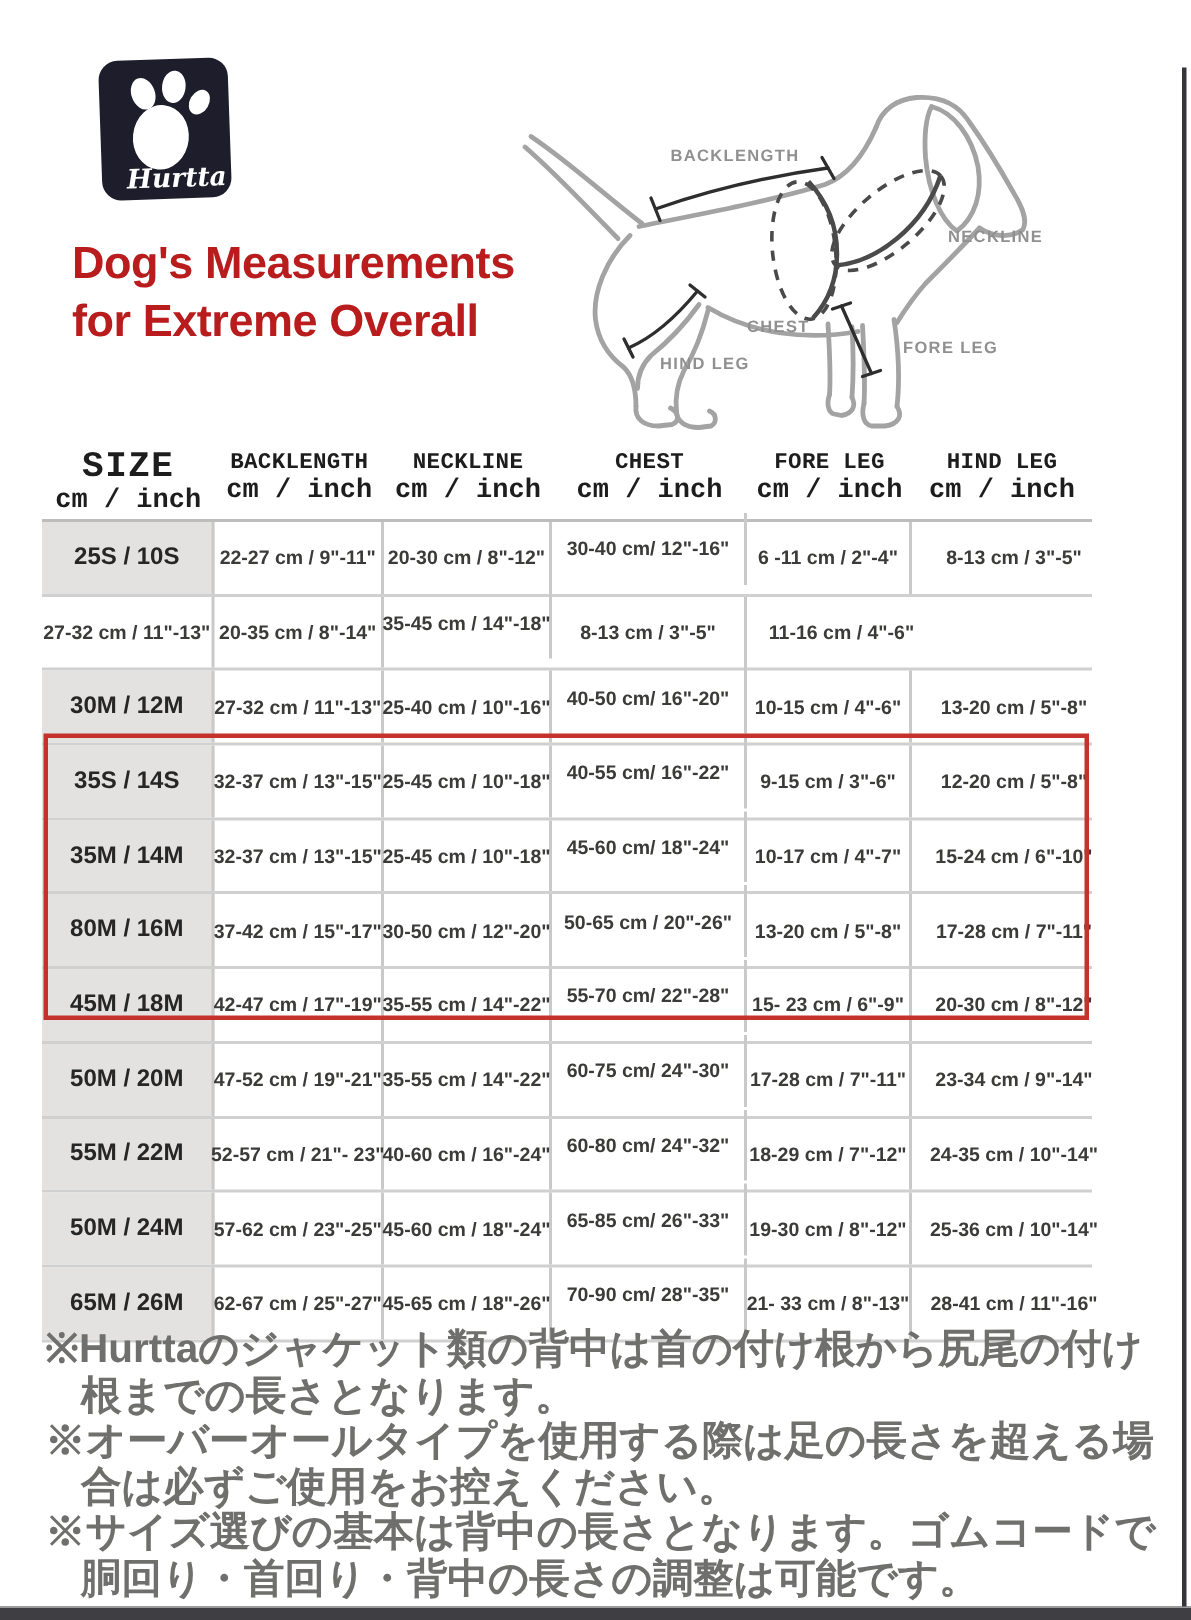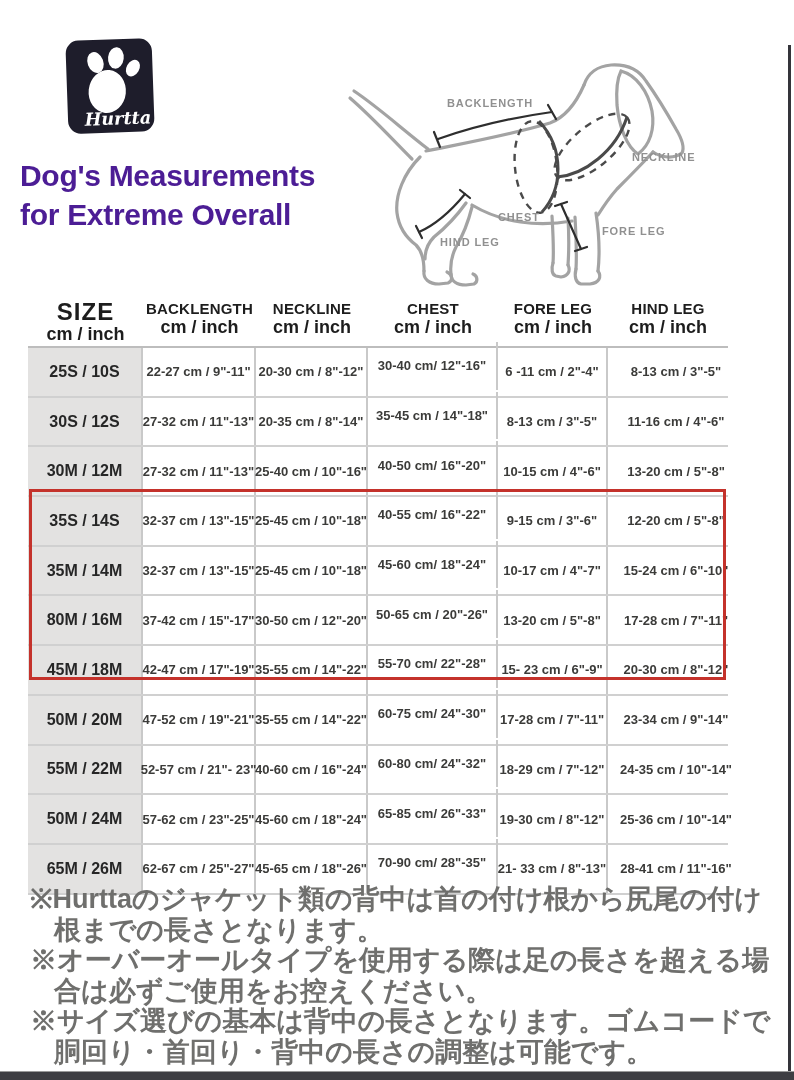--- a/index.html
+++ b/index.html
@@ -3,32 +3,32 @@
 <meta charset="utf-8">
 <style>
   html,body{margin:0;padding:0;}
   .page{position:relative;width:794px;height:1080px;background:#ffffff;overflow:hidden;
         font-family:"Liberation Sans", sans-serif;color:#2a2a2a;}
 
   
   .logo{position:absolute;left:62px;top:37px;width:98px;height:99px;}
 
   
-  .title{position:absolute;left:20px;top:156px;font-size:30px;line-height:39px;
-         font-weight:800;letter-spacing:-0.3px;color:#4c1d95;}
+  .title{position:absolute;left:48px;top:156px;font-size:30px;line-height:39px;
+         font-weight:800;letter-spacing:-0.3px;color:#b91c1c;}
 
   
   .dog{position:absolute;left:340px;top:55px;width:454px;height:250px;}
   .dog text{fill:#909090;font-weight:bold;font-size:11px;letter-spacing:0.9px;
             font-family:"Liberation Sans", sans-serif;}
 
   
   .size-table{position:absolute;left:28px;top:300px;width:700px;}
   .thead{display:grid;grid-template-columns:115px 113px 112px 130px 110px 120px;
-         height:46px;border-bottom:2px solid #bdbdbd;}
+         height:46px;border-bottom:2px solid #bdbdbd;font-family:Liberation Mono, monospace;}
   .th{display:flex;flex-direction:column;align-items:center;justify-content:flex-start;}
   .th .main{font-size:15px;font-weight:700;color:#1d1d1d;letter-spacing:0.2px;}
   .th .sub{font-size:18px;font-weight:700;color:#1d1d1d;margin-top:0px;}
   .th.size-h .main{font-size:24px;letter-spacing:1px;line-height:24px;}
   .tbody{}
   .trow{display:grid;grid-template-columns:115px 113px 112px 130px 110px 120px;
         height:47.7px;border-bottom:2px solid #d0d0d0;}
   .cell{display:flex;align-items:center;justify-content:center;font-size:13px;
         font-weight:600;color:#3b3b39;white-space:nowrap;border-right:2px solid #c9c9c9;}
   .cell:last-child{border-right:none;}
@@ -162,21 +162,20 @@
     <div class="tbody">
         <div class="trow">
           <div class="cell size-cell">25S / 10S</div>
           <div class="cell">22-27 cm / 9"-11"</div>
           <div class="cell">20-30 cm / 8"-12"</div>
           <div class="cell chest-cell">30-40 cm/ 12"-16"</div>
           <div class="cell">6 -11 cm / 2"-4"</div>
           <div class="cell hind-cell">8-13 cm / 3"-5"</div>
         </div>
         <div class="trow">
-          <div class="cell size-cell">30S / 12S</div>
           <div class="cell">27-32 cm / 11"-13"</div>
           <div class="cell">20-35 cm / 8"-14"</div>
           <div class="cell chest-cell">35-45 cm / 14"-18"</div>
           <div class="cell">8-13 cm / 3"-5"</div>
           <div class="cell hind-cell">11-16 cm / 4"-6"</div>
         </div>
         <div class="trow">
           <div class="cell size-cell">30M / 12M</div>
           <div class="cell">27-32 cm / 11"-13"</div>
           <div class="cell">25-40 cm / 10"-16"</div>

